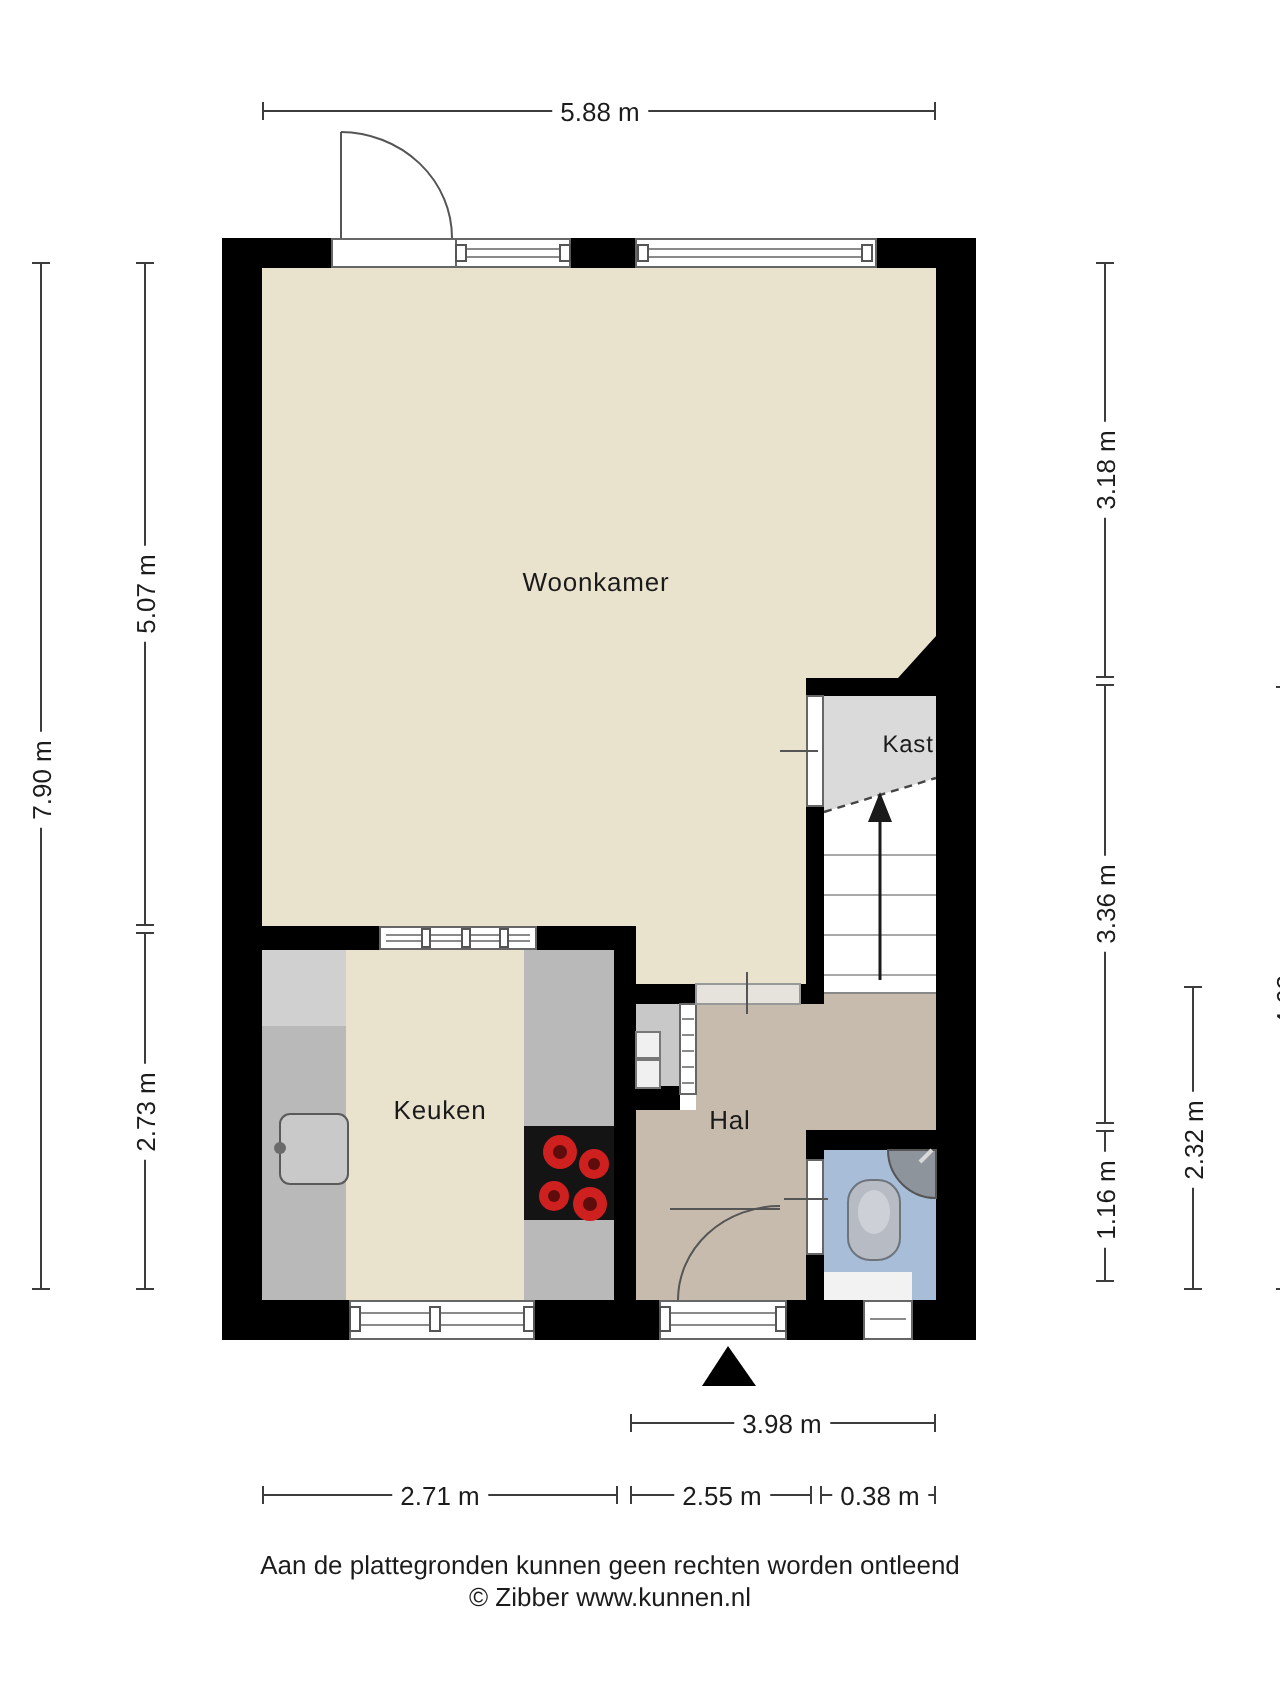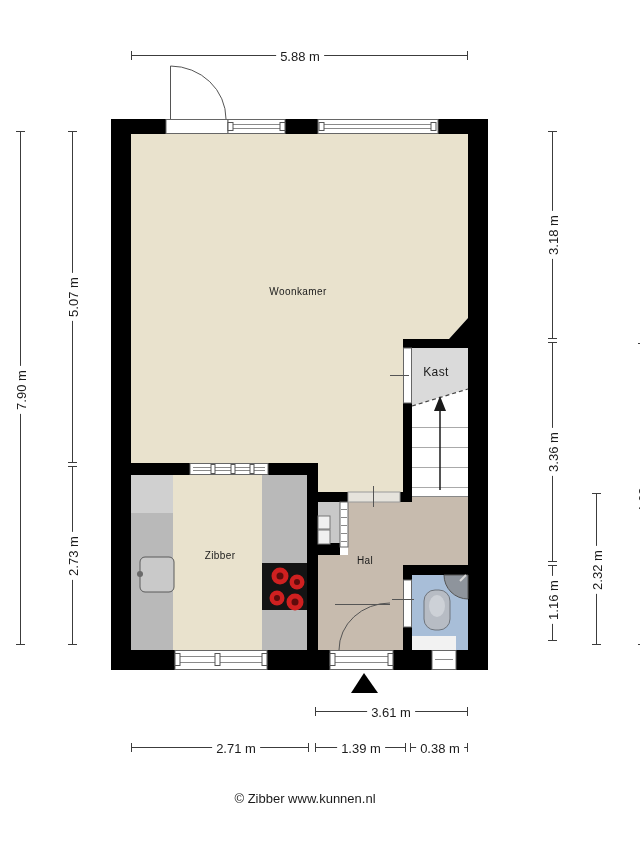--- a/index.html
+++ b/index.html
@@ -1,20 +1,20 @@
 <!DOCTYPE html>
 <html><head>
 <meta charset="utf-8">
 <style>
   html,body{margin:0;padding:0;background:#fff;}
   .canvas{position:relative;width:640px;height:853px;background:#ffffff;overflow:hidden;
           font-family:"Liberation Sans","DejaVu Sans",sans-serif;}
   .canvas svg{position:absolute;left:0;top:0;}
   .lbl{position:absolute;transform:translate(-50%,-50%);white-space:nowrap;color:#1c1c1c;}
-  .room-label{font-size:10px;letter-spacing:.4px;color:#1a1a1a;}
+  .room-label{font-size:13px;letter-spacing:.4px;color:#1a1a1a;}
   .room-label.small{font-size:12px;}
   .dim-label{font-size:13px;background:#ffffff;padding:0 4px;color:#1c1c1c;}
   .dim-label.vert{transform:translate(-50%,-50%) rotate(-90deg);}
   .footer{position:absolute;left:305px;transform:translateX(-50%);text-align:center;
           font-size:13px;color:#1b1b1b;white-space:nowrap;}
 </style>
 </head>
 <body>
 
 <div class="canvas">
@@ -201,33 +201,34 @@
     <line x1="315" y1="747.5" x2="406" y2="747.5"></line>
         <line x1="315.5" y1="743" x2="315.5" y2="752"></line>
         <line x1="405.5" y1="743" x2="405.5" y2="752"></line>
     <line x1="410" y1="747.5" x2="468" y2="747.5"></line>
         <line x1="410.5" y1="743" x2="410.5" y2="752"></line>
         <line x1="467.5" y1="743" x2="467.5" y2="752"></line>
   </g>
 </svg>
 
   <span class="lbl room-label" style="left:298px;top:291px">Woonkamer</span>
-  <span class="lbl room-label small" style="left:436px;top:372px">Kast</span>
-  <span class="lbl room-label" style="left:220px;top:555px">Zibber</span>
+  <span class="lbl room-label small" style="left:454px;top:372px">Kast</span>
+  <span class="lbl room-label" style="left:220px;top:555px">Keuken</span>
   <span class="lbl room-label" style="left:365px;top:560px">Hal</span>
 
   <span class="lbl dim-label" style="left:300px;top:56px">5.88 m</span>
   <span class="lbl dim-label vert" style="left:21px;top:390px">7.90 m</span>
   <span class="lbl dim-label vert" style="left:73px;top:297px">5.07 m</span>
   <span class="lbl dim-label vert" style="left:73px;top:556px">2.73 m</span>
   <span class="lbl dim-label vert" style="left:553px;top:235px">3.18 m</span>
   <span class="lbl dim-label vert" style="left:553px;top:452px">3.36 m</span>
   <span class="lbl dim-label vert" style="left:553px;top:600px">1.16 m</span>
   <span class="lbl dim-label vert" style="left:597px;top:570px">2.32 m</span>
   <span class="lbl dim-label vert" style="left:643px;top:493px">4.62 m</span>
-  <span class="lbl dim-label" style="left:391px;top:712px">3.61 m</span>
-  <span class="lbl dim-label" style="left:236px;top:748px">2.71 m</span>
-  <span class="lbl dim-label" style="left:361px;top:748px">1.39 m</span>
+  <span class="lbl dim-label" style="left:391px;top:712px">3.98 m</span>
+  <span class="lbl dim-label" style="left:220px;top:748px">2.71 m</span>
+  <span class="lbl dim-label" style="left:361px;top:748px">2.55 m</span>
   <span class="lbl dim-label" style="left:440px;top:748px">0.38 m</span>
 
+  <div class="footer" style="top:775px">Aan de plattegronden kunnen geen rechten worden ontleend</div>
   <div class="footer" style="top:791px">© Zibber www.kunnen.nl</div>
 
 </div>
 
 </body></html>

